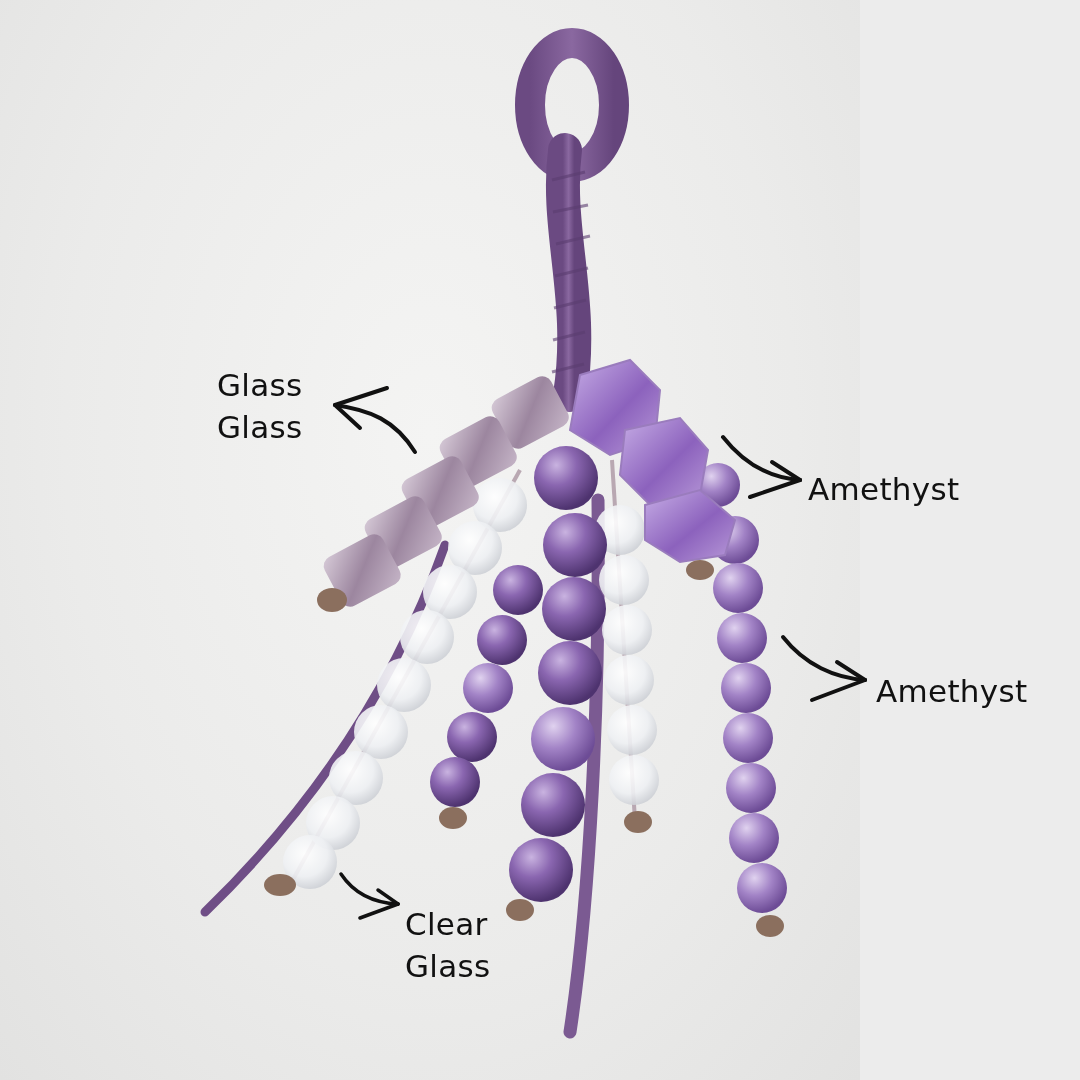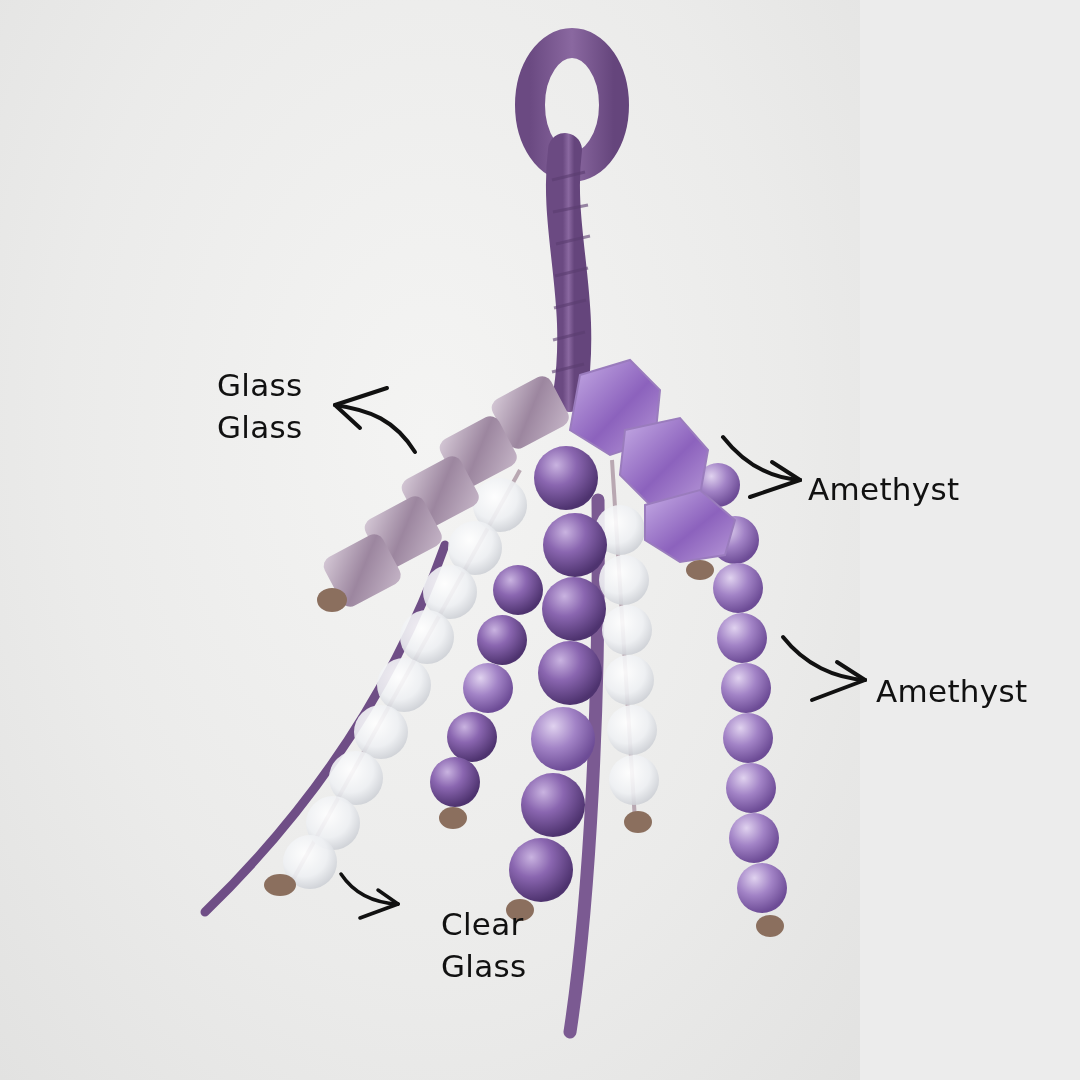--- a/index.html
+++ b/index.html
@@ -188,18 +188,18 @@
   </div>
 
   <div class="label" style="left:808px; top:468px;">
     <div>Amethyst</div>
   </div>
 
   <div class="label" style="left:876px; top:670px;">
     <div>Amethyst</div>
   </div>
 
-  <div class="label" style="left:405px; top:903px;margin-left:36px;">
+  <div class="label" style="left:405px; top:903px;">
     <div>Clear</div>
     <div>Glass</div>
   </div>
 
 </div>
 
 </body></html>

